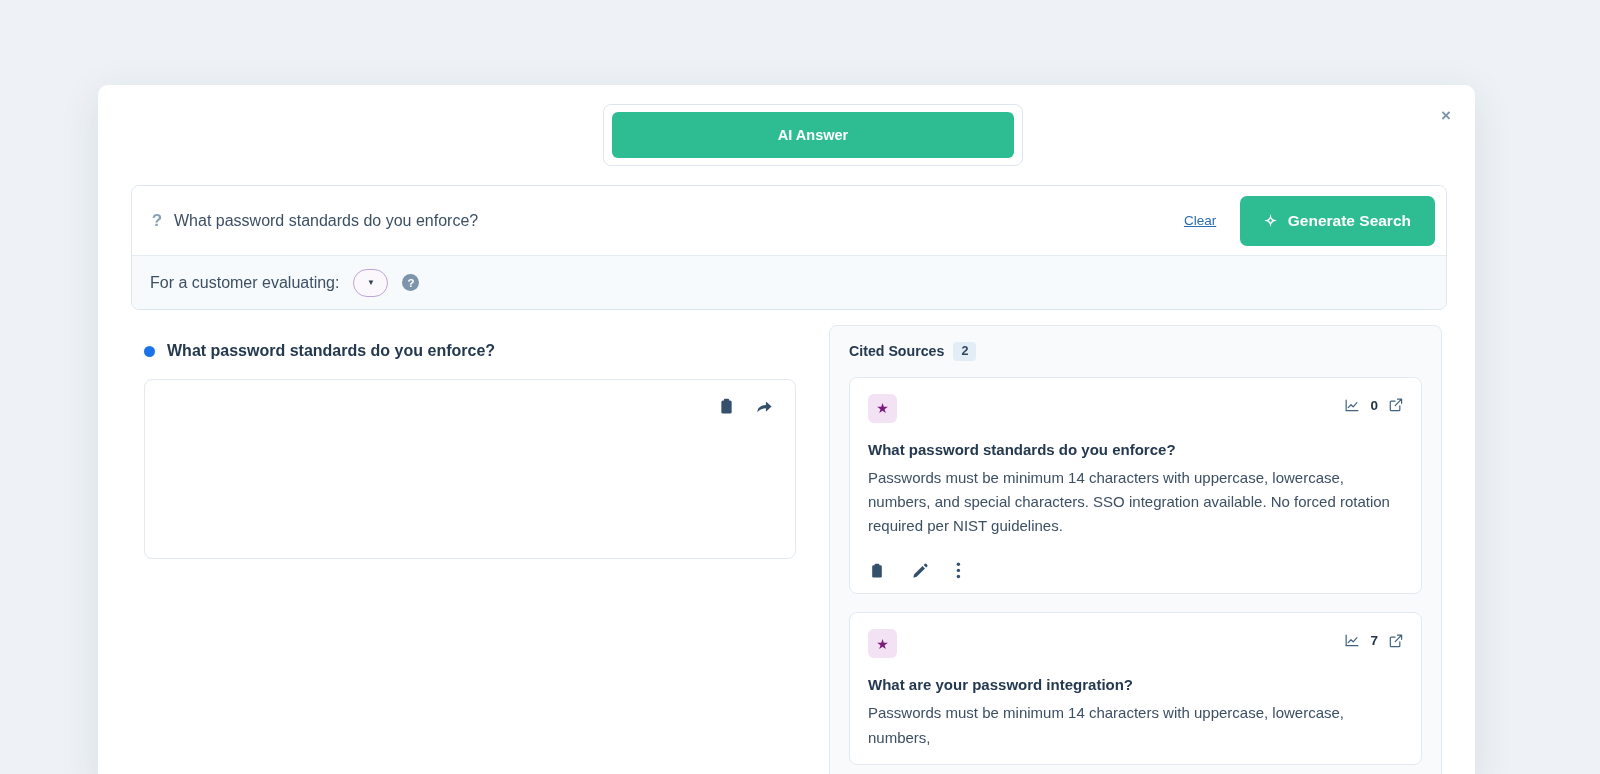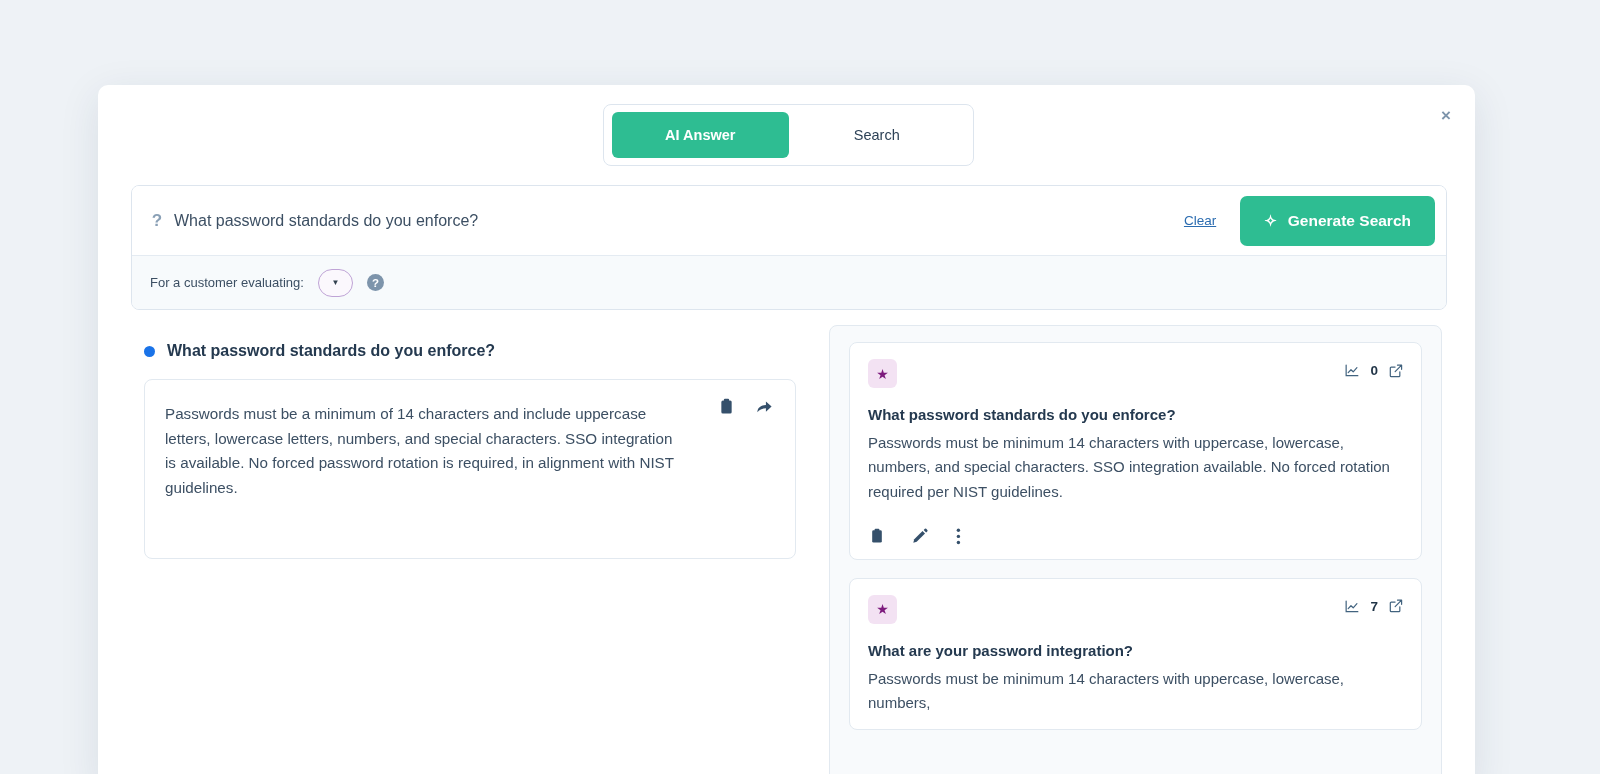--- a/index.html
+++ b/index.html
@@ -47,21 +47,21 @@
     background: none;
     border: none;
     font-family: "Liberation Sans", sans-serif;
   }
 
   
   .toggle-wrap {
     position: absolute;
     left: 505px;
     top: 19px;
-    width: 371px;
+    width: 420px;
     height: 62px;
     border: 1px solid #dde5ee;
     border-radius: 8px;
     background: #fff;
     display: flex;
     align-items: center;
     padding: 8px;
     gap: 0;
   }
   .toggle-btn {
@@ -152,21 +152,21 @@
   .context-row {
     height: 54px;
     background: #f7fafc;
     border-top: 1px solid #e4ebf2;
     display: flex;
     align-items: center;
     padding: 0 18px;
     gap: 14px;
   }
   .context-label {
-    font-size: 13px;
+    font-size: 16px;
     color: #3c4f63;
   }
   .ctx-pill {
     width: 35px;
     height: 28px;
     border: 1.5px solid #bfa4d6;
     border-radius: 16px;
     background: #fbf8fd;
     display: flex;
     align-items: center;
@@ -328,21 +328,20 @@
 </style>
 </head>
 <body>
 
 <div class="modal">
 
   <button class="close-btn">×</button>
 
   <div class="toggle-wrap">
     <button class="toggle-btn active">AI Answer</button>
-    <button class="toggle-btn">Search</button>
   </div>
 
   <div class="query-box">
     <div class="query-row">
       <span class="q-mark">?</span>
       <input class="query-input" type="text" value="What password standards do you enforce?" style="">
       <span class="clear-link">Clear</span>
       <button class="generate-btn">
         <span class="sparkle">✧</span>
         <span>Generate Search</span>
@@ -371,26 +370,29 @@
               <rect x="2.5" y="2.5" width="11" height="14" rx="1.6" fill="#35506b"></rect>
               <rect x="5.3" y="0.6" width="5.4" height="3.2" rx="1" fill="#35506b"></rect>
             </svg>
           </span>
           <span class="ic">
             <svg width="17" height="16" viewBox="0 0 18 16" fill="none">
               <path d="M1.5 13.5c0-5 4-7.4 9-7.5V2.3L16.5 7.6 10.5 13v-3.6c-4 0-6.8 1.2-9 4.1z" fill="#35506b"></path>
             </svg>
           </span>
         </div>
-        <div class="answer-text">Passwords must be a minimum of 14 characters and include uppercase letters, lowercase letters, numbers, and special characters. SSO integration is available. No forced password rotation is required, in alignment with NIST guidelines.</div>
       </div>
     </div>
 
     <div class="right-col">
       <div class="sources-panel">
+        <div class="sources-head">
+          <span class="sources-title">Cited Sources</span>
+          <span class="sources-count">2</span>
+        </div>
 
         <div class="source-card">
           <div class="sc-head">
             <div class="star-badge">★</div>
             <div class="sc-meta">
               <span class="ic">
                 <svg width="14" height="13" viewBox="0 0 15 14" fill="none" stroke="#42637f" stroke-width="1.3">
                   <path d="M1.2 1.2v11.4h12.6" stroke-linecap="round"></path>
                   <path d="M3.4 9.3l3-3.1 2.4 2.2 4-4.4" stroke-linecap="round" stroke-linejoin="round" fill="none"></path>
                 </svg>

